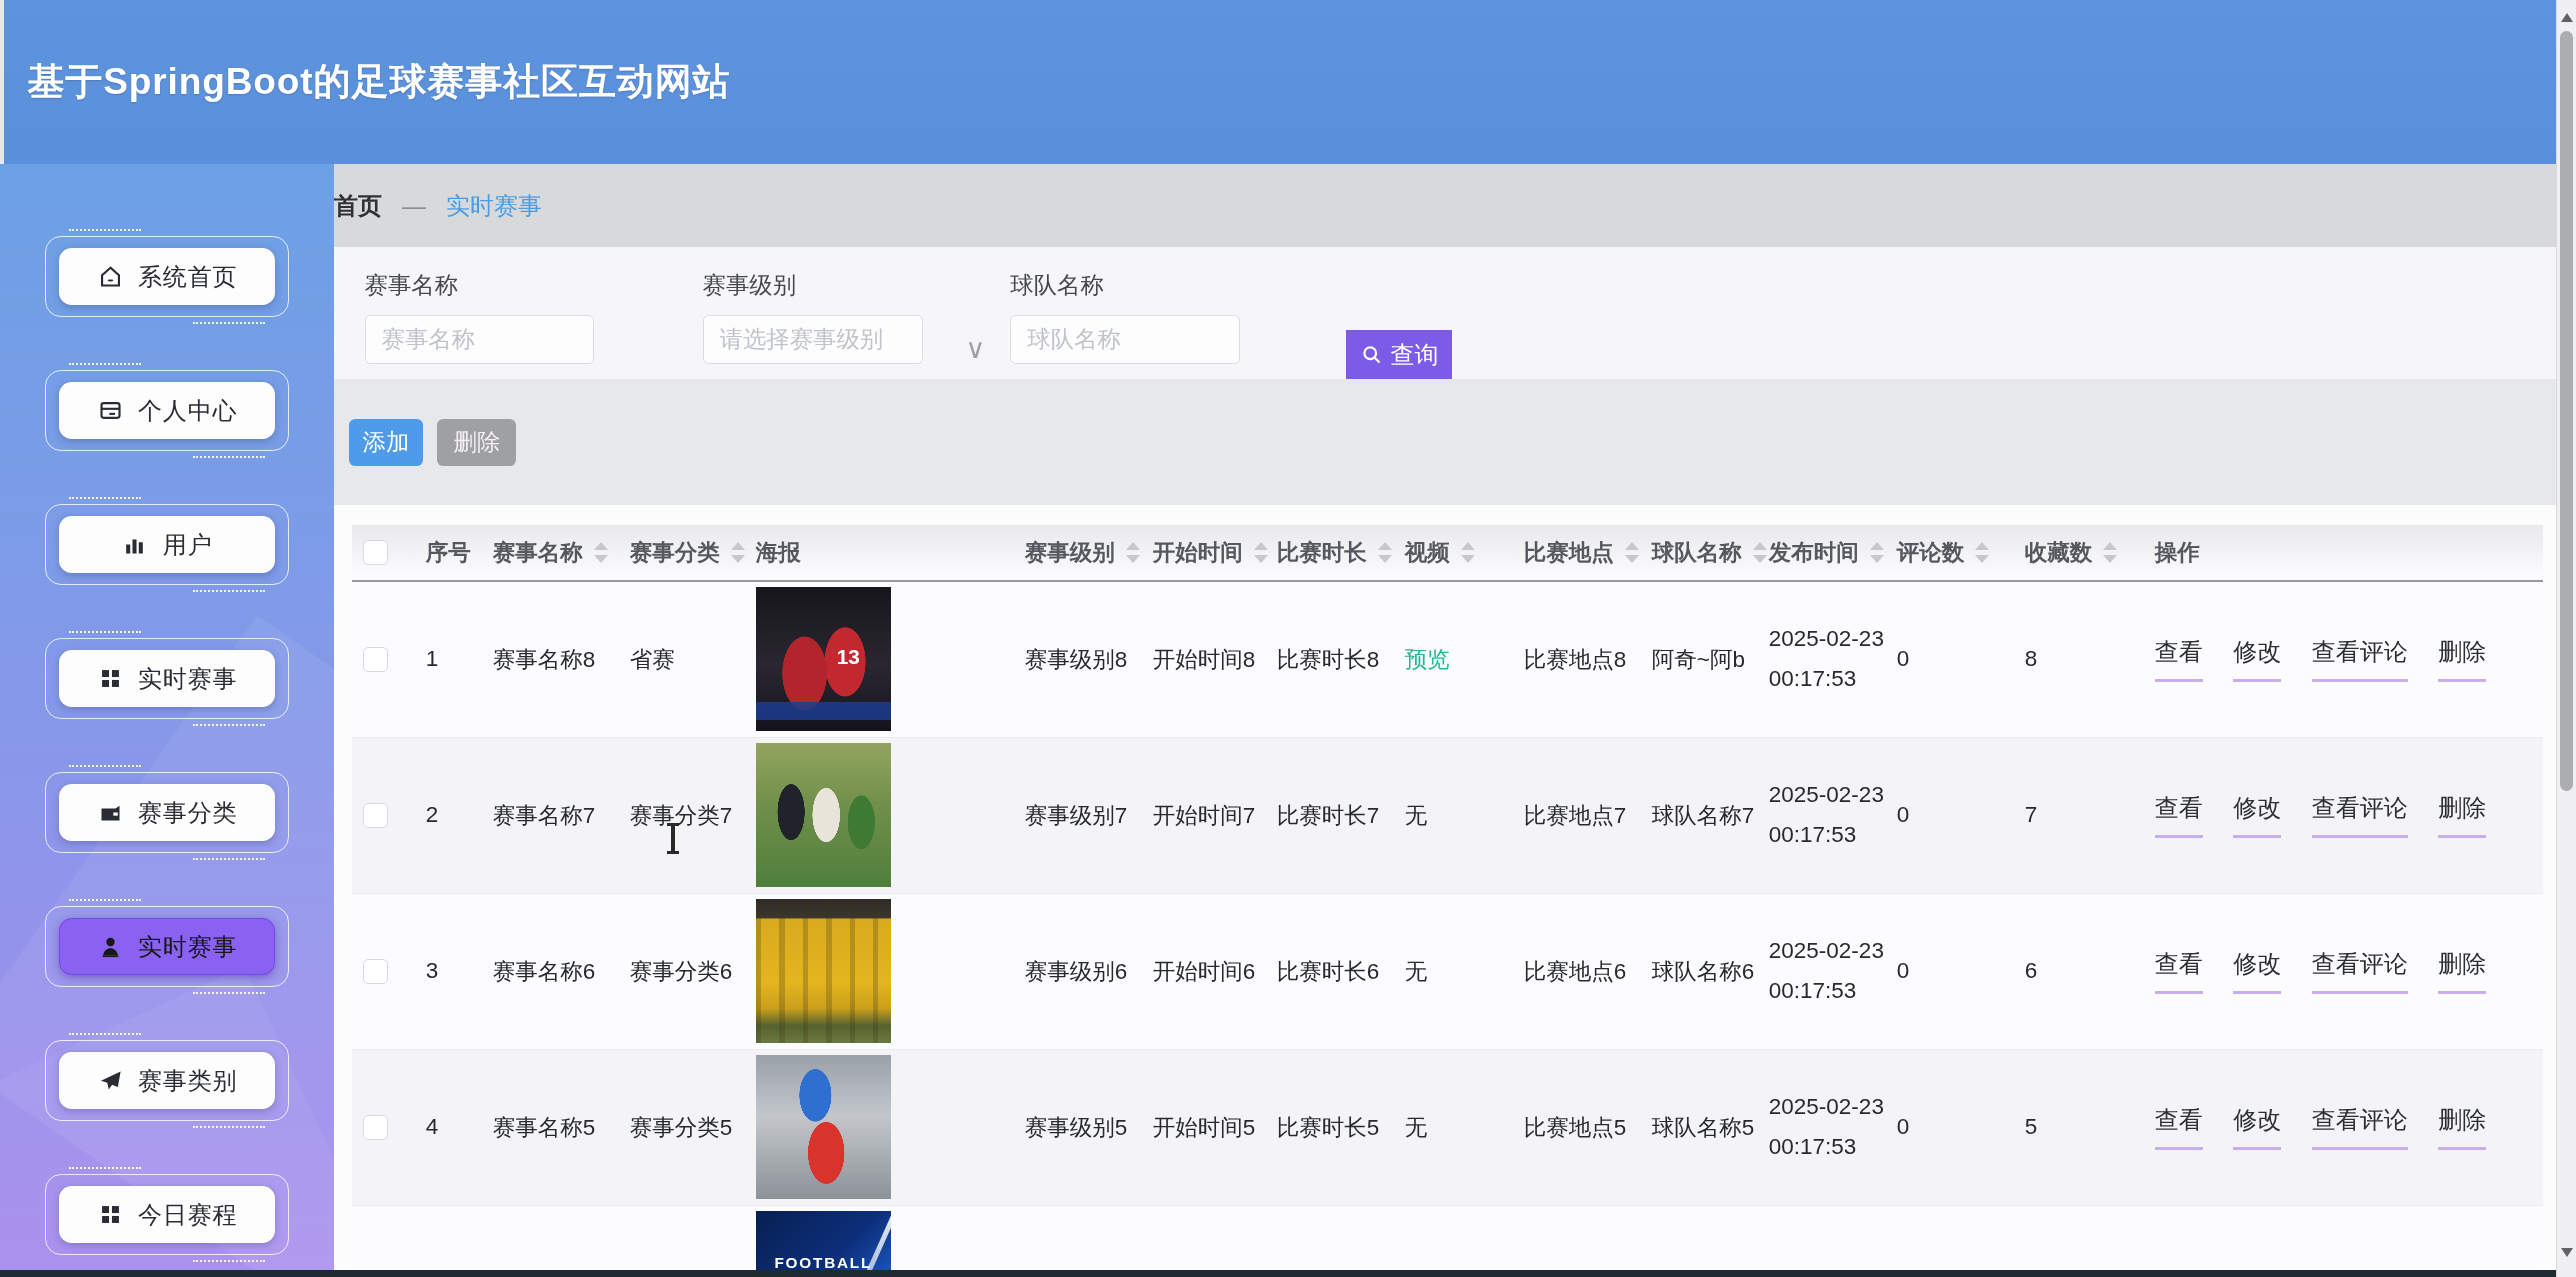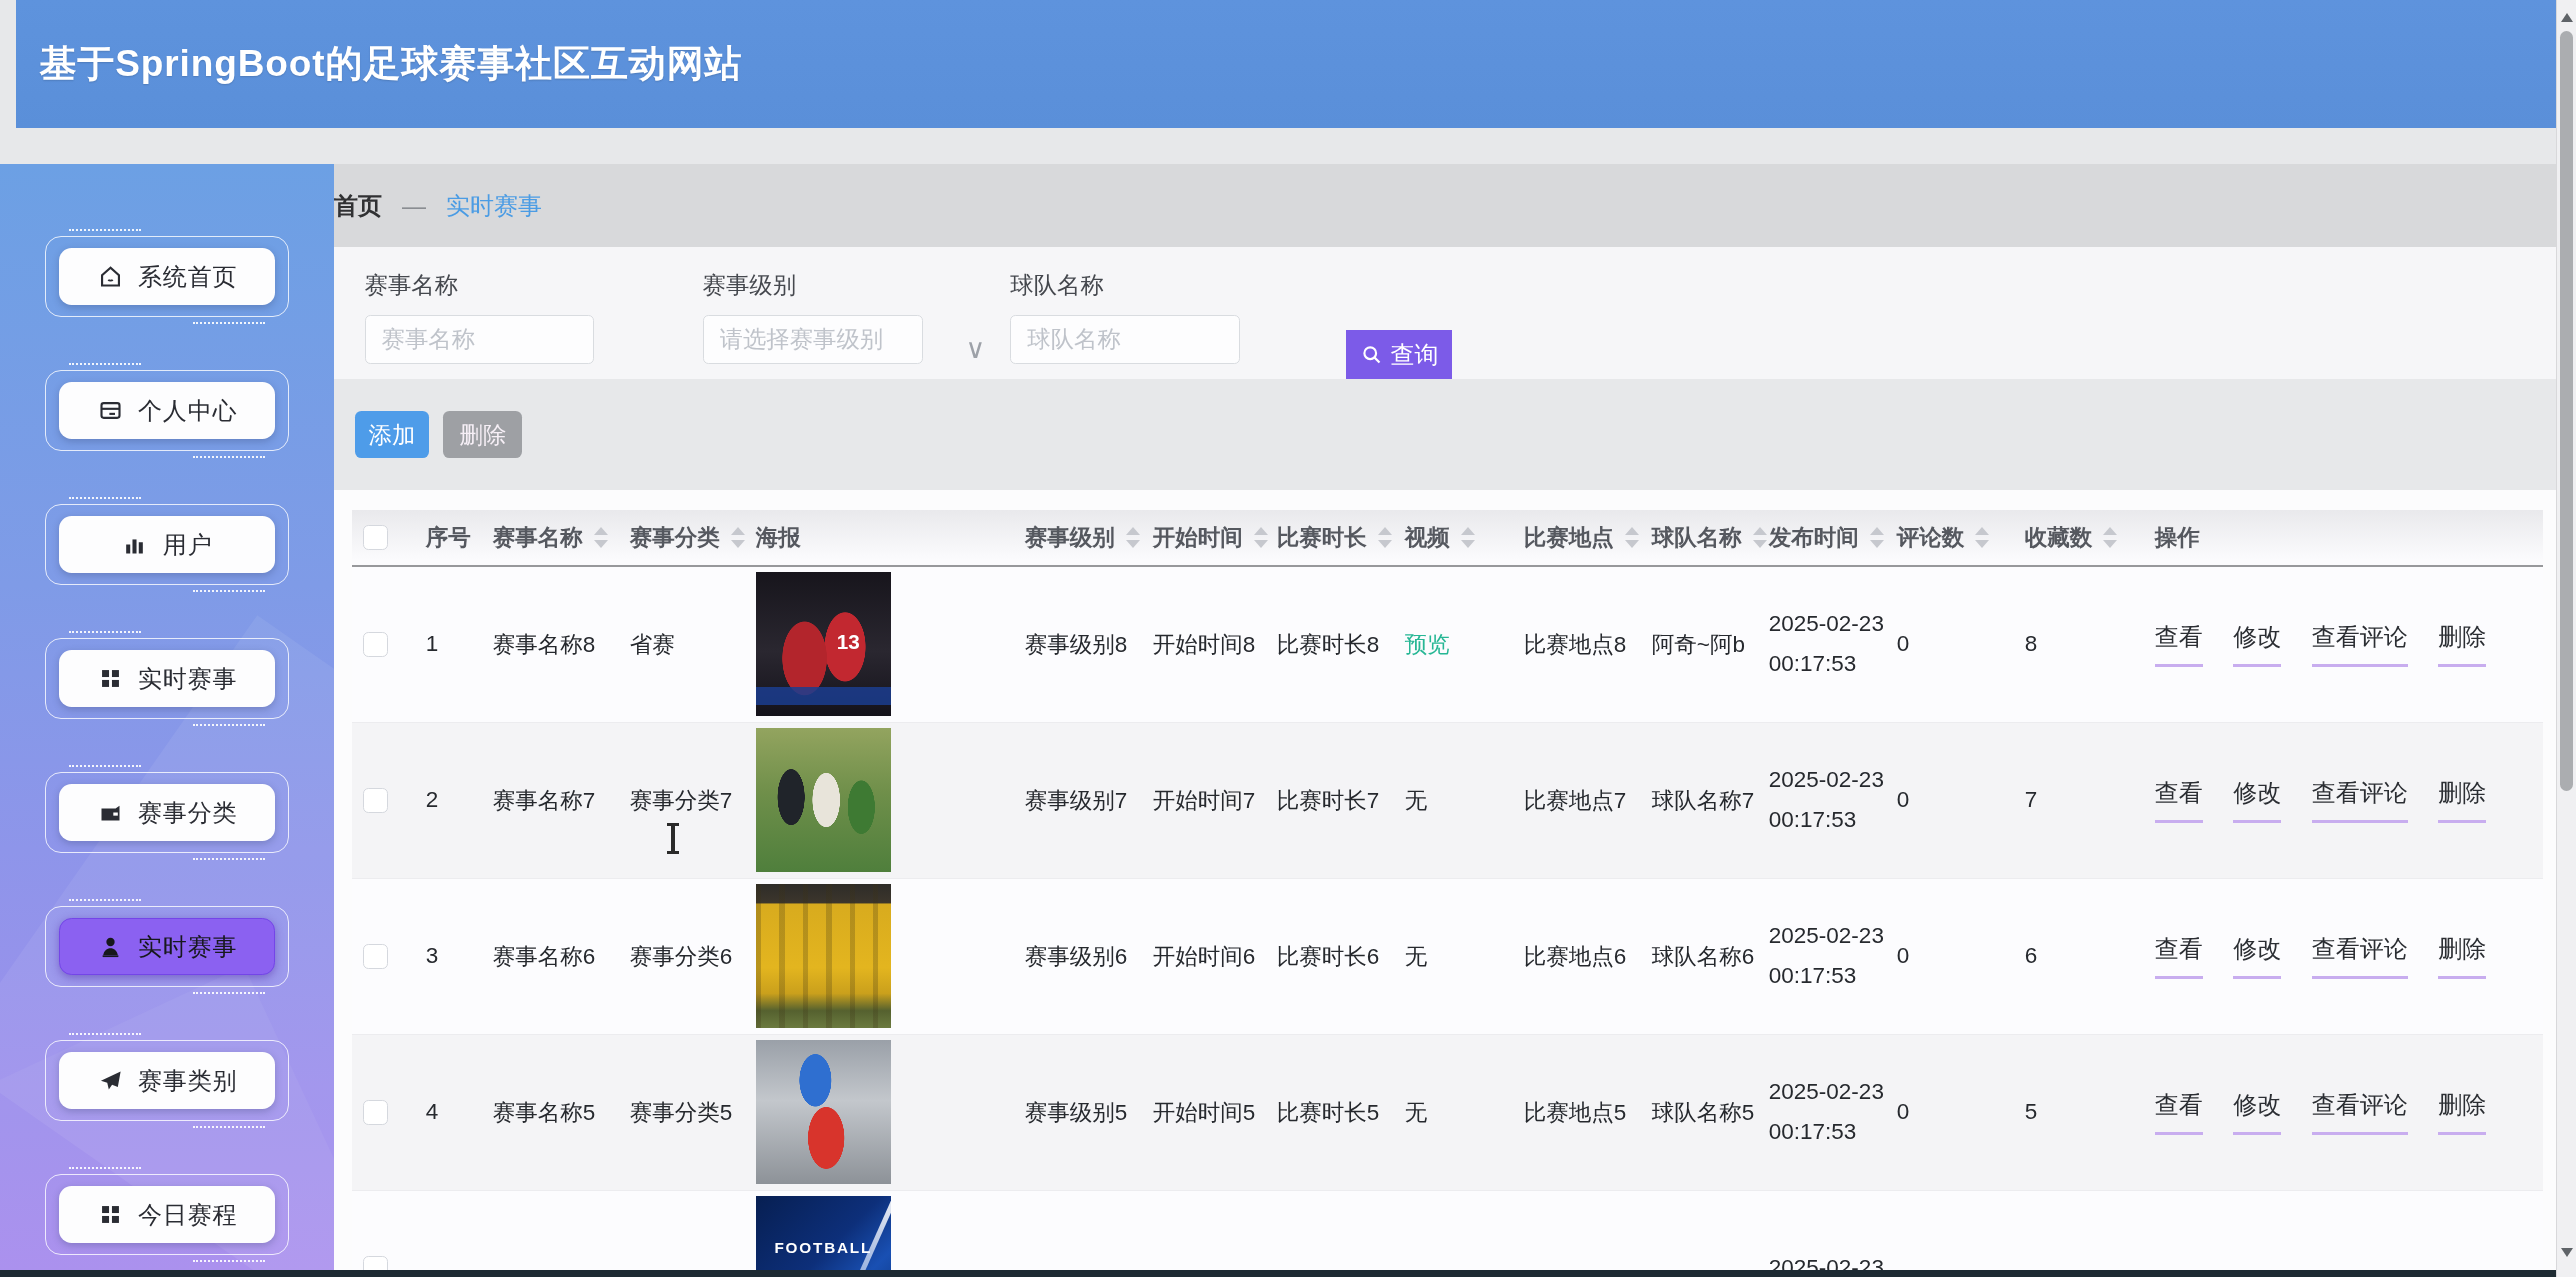--- a/index.html
+++ b/index.html
@@ -1,20 +1,20 @@
 <!DOCTYPE html>
 <html style="font-size:14.4px"><head>
 <meta charset="utf-8">
 <style>
   * { box-sizing: border-box; margin: 0; padding: 0; }
   html,body { width:2576px; height:1277px; overflow:hidden;
     font-family:"Liberation Sans","DejaVu Sans",sans-serif; background:#E7E8EA; }
 
   
-  .app-header { position:absolute; left:16px; top:0; width:2556px; height:128px;
+  .app-header { position:absolute; left:4px; top:0; width:2556px; height:164px;
     background:linear-gradient(180deg,#5E93DD 0%,#5A8FD9 100%);
     display:flex; align-items:center; justify-content:space-between; padding:0 54px 0 23.4px; }
   .app-title { color:#fff; font-size:37px; font-weight:bold; letter-spacing:0.9px;
     text-shadow:0 0.9px 1.8px rgba(0,0,0,.15); }
   .user-box { display:flex; align-items:center; gap:16px; }
   .avatar { width:59px; height:59px; border-radius:50%; overflow:hidden; background:#EDF7F0;
     box-shadow:0 0 0 2.7px rgba(255,255,255,.35); }
   .avatar svg { width:100%; height:100%; }
   .welcome { color:#fff; font-size:26px; }
   .caret-down { width:0; height:0; border:10.8px solid transparent; border-top:13.5px solid #fff;
@@ -60,21 +60,21 @@
     background:#FDFDFE; font-size:23.4px; color:#303133; padding:0 16px; outline:none; }
   .f-input::placeholder { color:#BFC3CA; }
   .g-name .f-input { width:229px; }
   .g-level { margin-left:109px; } .g-level .f-input { width:220px; }
   .sel-caret { align-self:flex-end; margin:0 0 14.4px 43px; color:#9DA1A8; font-size:27px; }
   .g-team { margin-left:25px; } .g-team .f-input { width:230px; }
   .search-btn { align-self:flex-end; margin-left:106px; width:106px; height:49px; border:none;
     border-radius:0; background:#7C5BE8; color:#fff; font-size:24px; display:flex; align-items:center;
     justify-content:center; gap:7.2px; cursor:pointer; }
 
-  .toolbar { height:111px; display:flex; align-items:center; padding-left:21px; gap:14.4px; }
+  .toolbar { height:126px; display:flex; align-items:center; padding-left:15px; gap:14.4px; }
   .btn-add { width:74px; height:47px; border:none; border-radius:6.3px; background:#4E9CE9; color:#fff;
     font-size:23.4px; cursor:pointer; }
   .btn-del { width:79px; height:47px; border:none; border-radius:6.3px; background:#9EA0A4; color:#F6EFF6;
     font-size:23.4px; cursor:pointer; }
 
   
   .table-card { background:#FCFCFD; margin:0; padding:20px 18px 0; min-height:754px; }
   table { width:2188px; border-collapse:collapse; table-layout:fixed; }
   thead th { height:56px; background:linear-gradient(180deg,#E9E9EC 0%,#FBFBFD 90%);
     border-bottom:2.7px solid #97989B; font-size:22.5px; font-weight:bold; color:#55585F;

